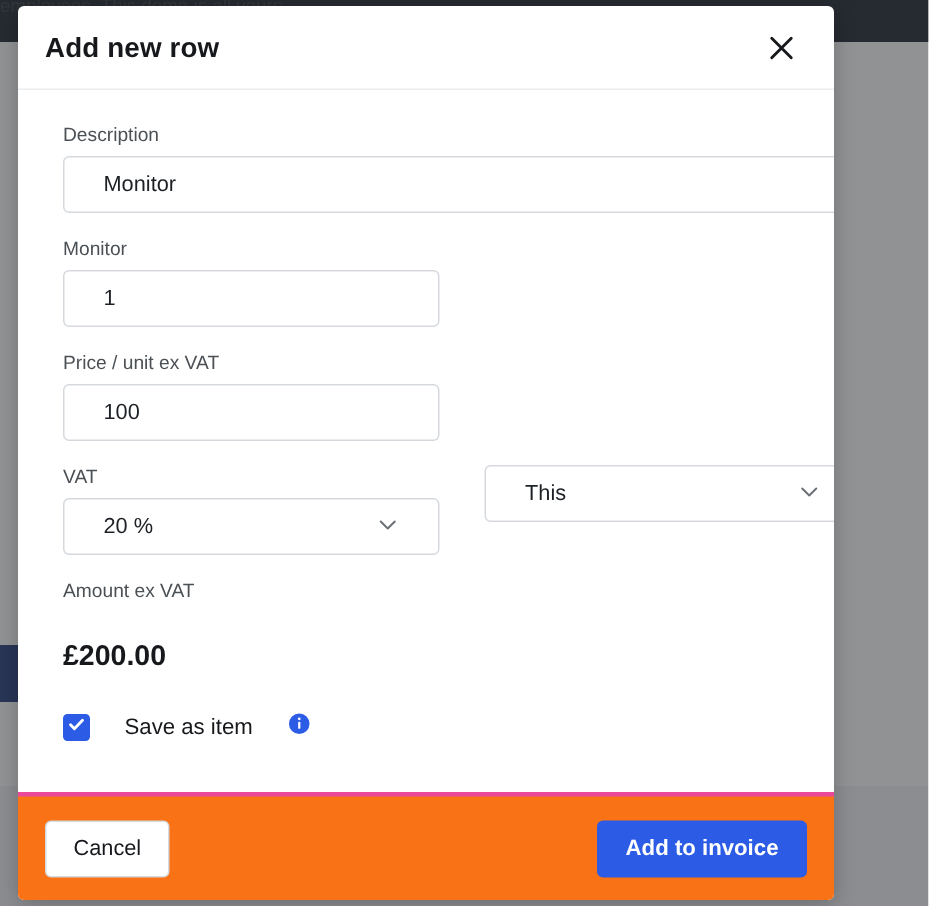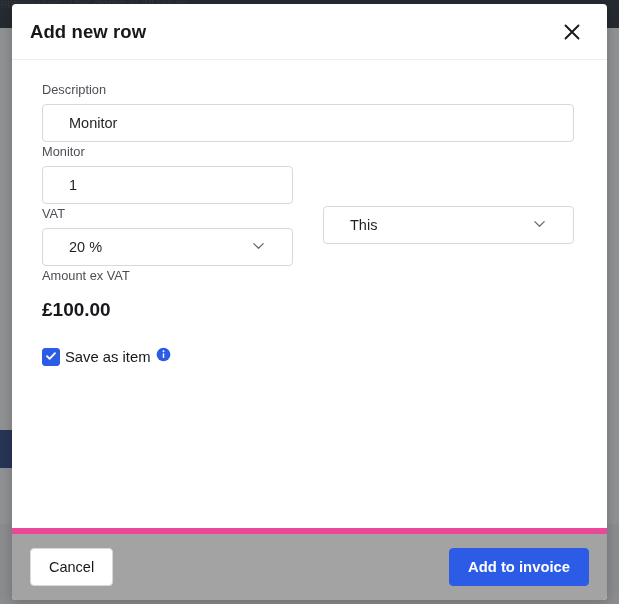--- a/index.html
+++ b/index.html
@@ -70,21 +70,21 @@
     position: absolute;
     inset: 0;
     background: rgba(33, 37, 41, 0.5);
   }
 
   
   #modal {
     position: absolute;
     left: 12px;
     top: 4px;
-    width: 595px;
+    width: 544px;
     height: 596px;
     background: #ffffff;
     border-radius: 4px;
     box-shadow: 0 3px 14px rgba(0,0,0,0.22);
     display: flex;
     flex-direction: column;
     overflow: hidden;
   }
 
   #modal-header {
@@ -145,41 +145,41 @@
   }
   .control.select {
     justify-content: space-between;
     cursor: pointer;
   }
   .chev { flex: 0 0 auto; margin-left: 8px; }
 
   .row {
     display: flex;
     gap: 30px;
-    margin-bottom: 2px;
+    margin-bottom: 16px;
   }
   .col { width: 251px; flex: 0 0 251px; }
   .col-wide { width: 532px; flex: 0 0 532px; }
 
   #amount-label {
     font-size: 12.8px;
     color: #4b5055;
-    margin-bottom: 16px;
+    margin-bottom: 26px;
   }
   #amount-value {
     font-size: 19px;
     font-weight: bold;
     color: #16181c;
     margin-bottom: 26px;
   }
 
   #save-row {
     display: flex;
     align-items: center;
-    gap: 5px;
+    gap: 23px;
   }
   #save-checkbox {
     width: 18px;
     height: 18px;
     border-radius: 3px;
     background: #2c5ce6;
     border: 1px solid #2c5ce6;
     display: flex;
     align-items: center;
     justify-content: center;
@@ -189,22 +189,22 @@
   }
   #save-label {
     font-size: 14.8px;
     color: #16181c;
   }
   #info-icon { display: block; cursor: pointer; }
 
   #modal-footer {
     flex: 0 0 72px;
     height: 72px;
-    border-top: 6px solid #ec4899;
-    background: #a3a3a3;
+    border-top: 3px solid #ec4899;
+    background: #f97316;
     display: flex;
     align-items: center;
     justify-content: space-between;
     padding: 16px 18px;
     box-sizing: border-box;
   }
   #cancel-btn {
     height: 38px;
     padding: 0 18px;
     background: #ffffff;
@@ -264,20 +264,26 @@
       </div>
     </div>
 
     <div class="row">
       <div class="col">
         <div class="field-label">Monitor</div>
         <input class="control" type="text" value="1" style="">
       </div>
     </div>
 
+    <div class="row">
+      <div class="col">
+        <div class="field-label">Price / unit ex VAT</div>
+        <input class="control" type="text" value="100" style="">
+      </div>
+    </div>
 
     <div class="row">
       <div class="col">
         <div class="field-label">VAT</div>
         <div class="control select">
           <span>20 %</span>
           <span class="chev">
             <svg width="15" height="15" viewBox="0 0 16 16" aria-hidden="true">
               <path d="M3 6 L8 11 L13 6" stroke="#6b7077" stroke-width="1.4" fill="none" stroke-linecap="round" stroke-linejoin="round"></path>
             </svg>
@@ -290,21 +296,21 @@
           <span class="chev">
             <svg width="15" height="15" viewBox="0 0 16 16" aria-hidden="true">
               <path d="M3 6 L8 11 L13 6" stroke="#6b7077" stroke-width="1.4" fill="none" stroke-linecap="round" stroke-linejoin="round"></path>
             </svg>
           </span>
         </div>
       </div>
     </div>
 
     <div id="amount-label">Amount ex VAT</div>
-    <div id="amount-value">£100.00</div>
+    <div id="amount-value">£200.00</div>
 
     <div id="save-row">
       <div id="save-checkbox">
         <span>
           <svg width="12" height="12" viewBox="0 0 12 12" aria-hidden="true">
             <path d="M2 6.2 L4.6 8.8 L10 3.2" stroke="#ffffff" stroke-width="1.9" fill="none" stroke-linecap="round" stroke-linejoin="round"></path>
           </svg>
         </span>
       </div>
       <div id="save-label">Save as item</div>

